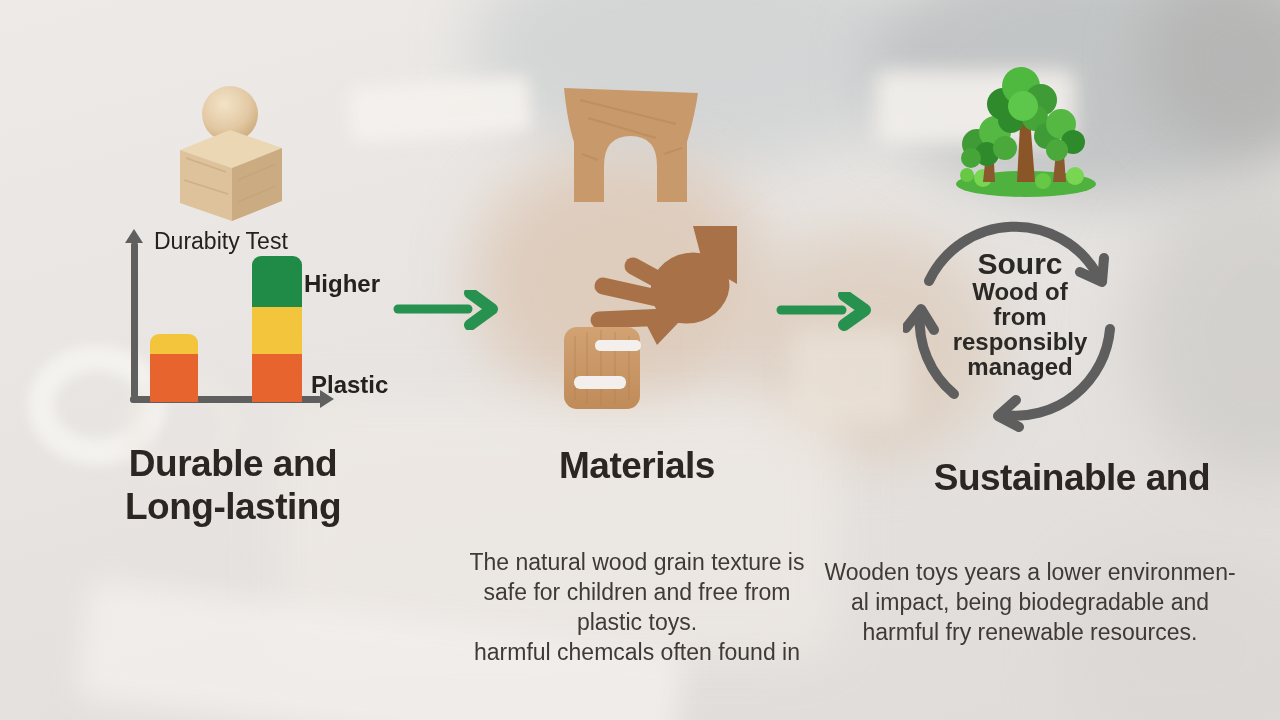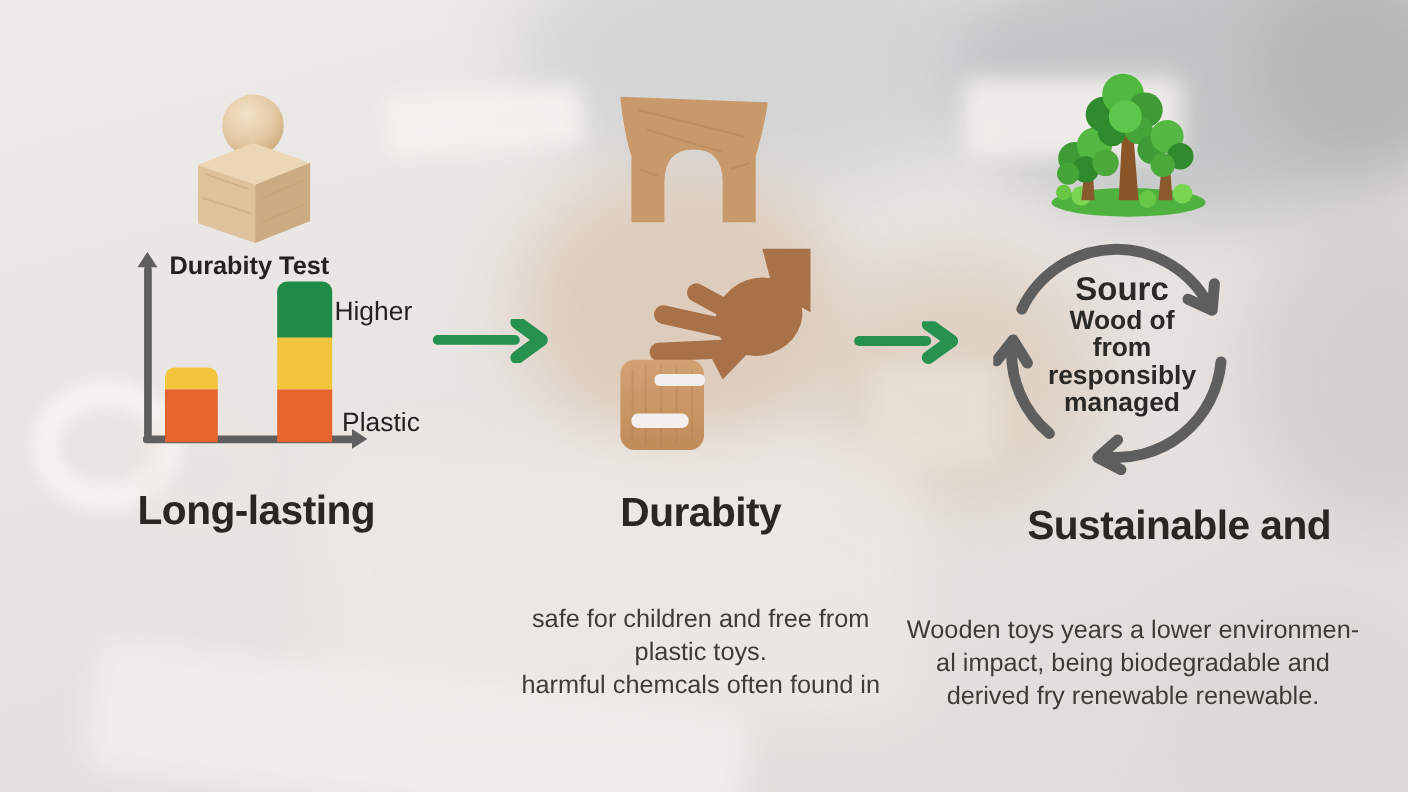--- a/index.html
+++ b/index.html
@@ -41,32 +41,32 @@
              font-size:23px;line-height:30px;font-weight:400;}
   #heading-1{left:53px;top:442px;}
   #heading-2{left:457px;top:444px;}
   #heading-3{left:850px;top:456px;text-align:right;}
   #body-1{left:53px;top:543px;width:360px;}
   #body-2{left:437px;top:547px;width:400px;}
   #body-3{left:805px;top:557px;width:450px;}
 
   
   .chart{position:absolute;left:118px;top:226px;width:290px;height:192px;}
-  .chart-title{position:absolute;left:36px;top:2px;font-size:23px;font-weight:700;color:#25211e;white-space:nowrap;}
+  .chart-title{position:absolute;left:36px;top:2px;font-size:23px;font-weight:400;color:#25211e;white-space:nowrap;}
   .y-axis{position:absolute;left:13px;top:16px;width:7px;height:156px;background:var(--axis);border-radius:3px;}
   .y-arrow{position:absolute;left:7px;top:3px;width:0;height:0;
            border-left:9px solid transparent;border-right:9px solid transparent;border-bottom:14px solid var(--axis);}
   .x-axis{position:absolute;left:12px;top:170px;width:192px;height:7px;background:var(--axis);border-radius:3px;}
   .x-arrow{position:absolute;left:202px;top:164px;width:0;height:0;
            border-top:9px solid transparent;border-bottom:9px solid transparent;border-left:14px solid var(--axis);}
   .bar{position:absolute;bottom:16px;display:flex;flex-direction:column;}
   .bar1{left:32px;width:48px;}
   .bar2{left:134px;width:50px;}
   .seg{width:100%;}
-  .chart-label{position:absolute;font-size:24px;font-weight:400;color:#25211e;white-space:nowrap;}
+  .chart-label{position:absolute;font-size:24px;font-weight:700;color:#25211e;white-space:nowrap;}
   .lbl-higher{left:186px;top:44px;}
   .lbl-plastic{left:193px;top:145px;}
 
   
   #cube-icon{left:170px;top:84px;}
   #arch-icon{left:558px;top:84px;}
   #hand-icon{left:585px;top:226px;}
   #six-block-icon{left:563px;top:326px;}
   #trees-icon{left:953px;top:48px;}
   #cycle-icon{left:903px;top:216px;}
@@ -213,33 +213,35 @@
 
   <div class="cycle-text">
     <div class="l0">Sourc</div>
     <div class="ln">Wood of</div>
     <div class="ln">from</div>
     <div class="ln">responsibly</div>
     <div class="ln">managed</div>
   </div>
 
   <div id="heading-1" class="heading">
+    <div>Durable and</div>
     <div>Long-lasting</div>
   </div>
   <div id="heading-2" class="heading">
-    <div>Durabity</div>
+    <div>Materials</div>
   </div>
   <div id="heading-3" class="heading">
     <div>Sustainable and</div>
   </div>
 
   <div id="body-2" class="body-text">
+    <div>The natural wood grain texture is</div>
     <div>safe for children and free from</div>
     <div>plastic toys.</div>
     <div>harmful chemcals often found in</div>
   </div>
   <div id="body-3" class="body-text">
     <div>Wooden toys years a lower environmen-</div>
     <div>al impact, being biodegradable and</div>
-    <div>derived fry renewable renewable.</div>
+    <div>harmful fry renewable resources.</div>
   </div>
 
 </div>
 
 </body></html>

